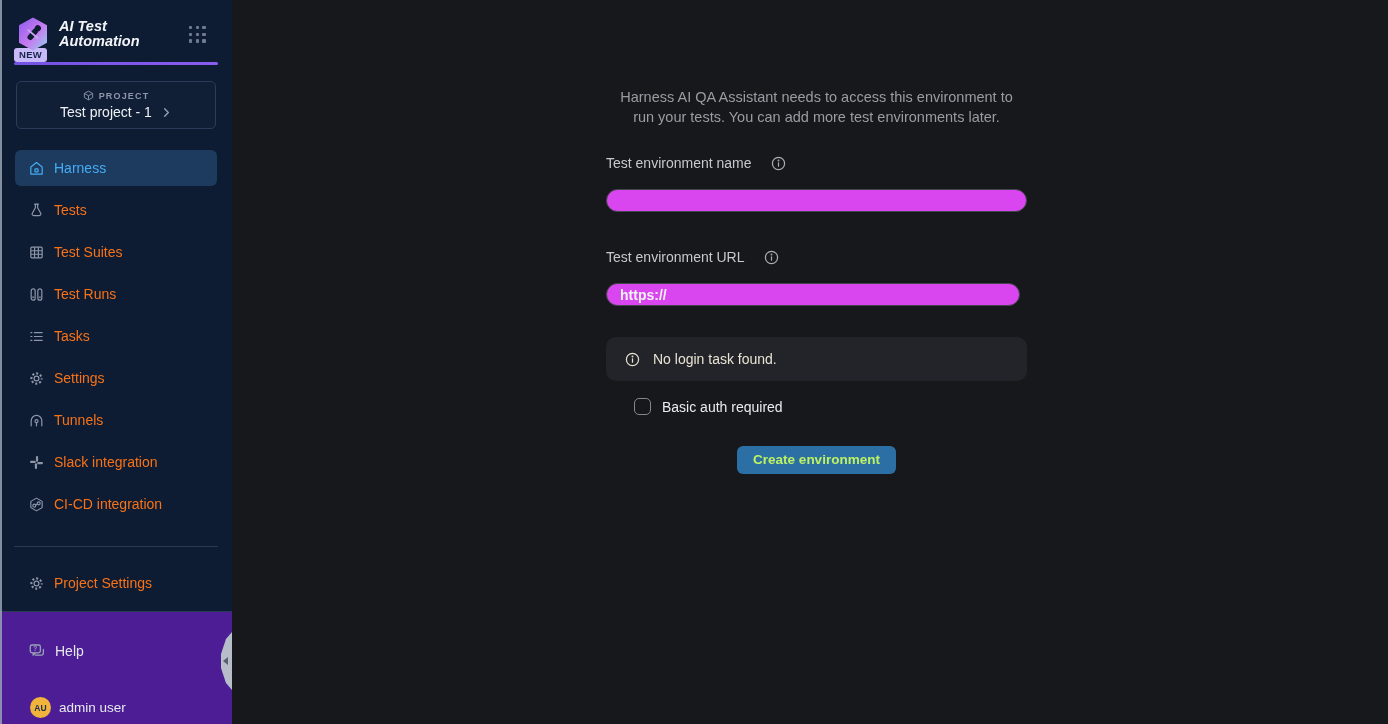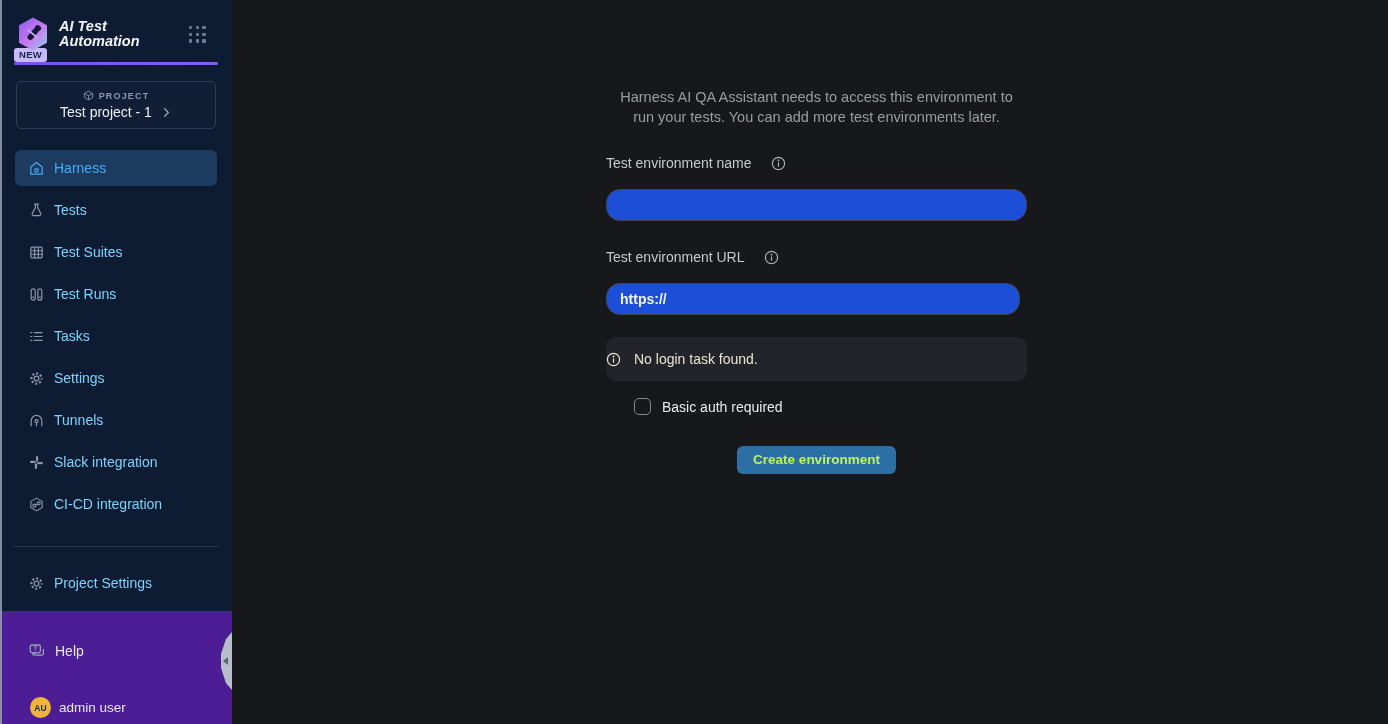--- a/index.html
+++ b/index.html
@@ -31,21 +31,21 @@
              display:flex; flex-direction:column; align-items:center; justify-content:center;
              cursor:pointer; }
   .project-kicker { display:flex; align-items:center; gap:5px; color:#8d96aa;
              font-size:9px; font-weight:700; letter-spacing:.13em; text-transform:uppercase; }
   .project-row { display:flex; align-items:center; gap:9px; margin-top:3px; }
   .project-name { color:#eef1f5; font-size:14px; }
   .chev { color:#98a1b3; }
 
   .nav { position:absolute; left:15px; top:150px; width:202px; }
   .nav-item { height:36px; margin-bottom:6px; display:flex; align-items:center;
-             border-radius:6px; color:#7dd3fc; font-size:14px; cursor:pointer; }
+             border-radius:6px; color:#f97316; font-size:14px; cursor:pointer; }
   .nav-item .ic { width:17px; height:17px; margin-left:13px; margin-right:9px;
              color:#8d97a8; flex:0 0 17px; }
   .nav-item.active { background:#1d3b5f; color:#45acf4; }
   .nav-item.active .ic { color:#45acf4; }
 
   .side-divider { position:absolute; left:14px; top:546px; width:204px; height:1px; background:#293852; }
   .proj-settings { position:absolute; left:15px; top:565px; width:202px; }
 
   .bottom-block { position:absolute; left:0; top:611px; width:232px; height:113px;
              background:#4c1d95; border-top:1px solid #2b3b58; }
@@ -71,29 +71,29 @@
   .page-title { position:absolute; top:44px; width:100%; text-align:center;
              color:#f4f5f7; font-size:24px; font-weight:700; letter-spacing:.01em; }
   .page-sub { position:absolute; width:100%; text-align:center; color:#989da4; font-size:14.5px; }
   .sub1 { top:89px; } .sub2 { top:109px; }
 
   .field-label { position:absolute; left:0; display:flex; align-items:center; gap:19px;
              color:#c6c9cf; font-size:14px; }
   .lab1 { top:155px; } .lab2 { top:249px; }
   .info-ic { width:15px; height:15px; color:#a9adb4; cursor:pointer; }
 
-  .text-input { position:absolute; left:0; height:32px; background:#1d4ed8;
+  .text-input { position:absolute; left:0; height:23px; background:#d946ef;
              border:1px solid #43454b; border-radius:14px; outline:none;
              color:#f1f3f5; font-size:14px; padding:8px 13px;
              font-family:"Liberation Sans","DejaVu Sans",sans-serif; }
   .inp1 { top:189px; width:421px; }
   .inp2 { top:283px; width:414px; font-weight:700; }
 
   .alert { position:absolute; top:337px; left:0; width:421px; height:44px; background:#232429;
-             border-radius:10px; display:flex; align-items:center; gap:13px; }
+             border-radius:10px; display:flex; align-items:center; padding-left:19px; gap:13px; }
   .alert .ic { width:15px; height:15px; color:#e9e3d3; flex:0 0 15px; }
   .alert-text { color:#e9e3d3; font-size:14px; }
 
   .check-row { position:absolute; top:398px; left:1px; display:flex; align-items:center; gap:11px;margin-left:27px; }
   .checkbox { width:17px; height:17px; border:1.5px solid #83878f; border-radius:5px;
              background:transparent; cursor:pointer; }
   .check-label { color:#e9ebee; font-size:14px; }
 
   .btn-row { position:absolute; top:446px; width:100%; text-align:center; }
   .create-btn { display:inline-block; background:#2c6fa4; color:#bef264; border:none;

